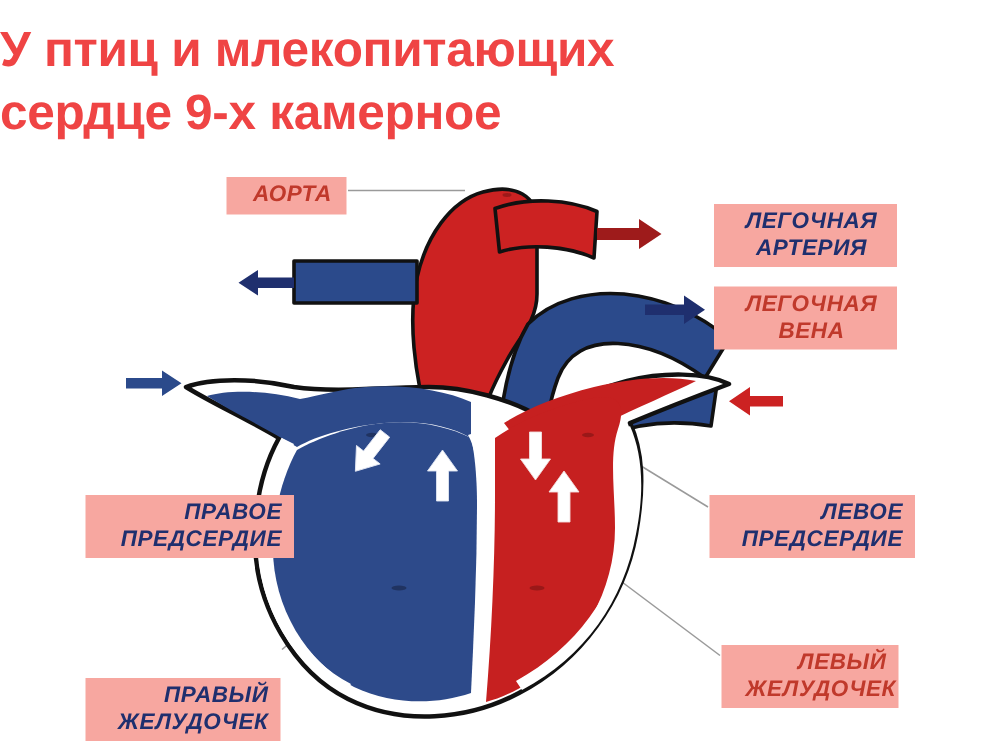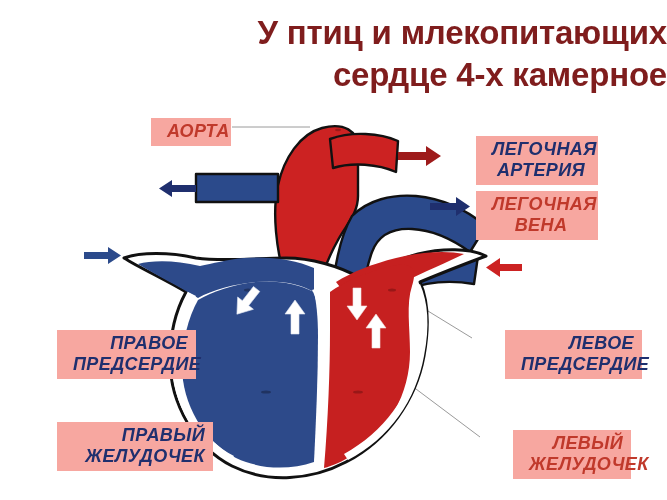--- a/index.html
+++ b/index.html
@@ -15,22 +15,22 @@
     position:relative;
     width:667px;height:500px;
     background:#ffffff;
   }
 
   
   .title-block{
     position:absolute;
     left:0; top:12px;
     width:667px;
-    text-align:right;
-    color:#7f1d1d;
+    text-align:left;
+    color:#ef4444;
     font-weight:bold;
     font-size:33px;
     line-height:1.28;
     letter-spacing:-0.2px;
     -webkit-font-smoothing:antialiased;
   }
   .title-line{display:block;white-space:nowrap;}
 
   
   #diagram{
@@ -39,48 +39,48 @@
     width:667px;height:500px;
   }
 
   
   .chip{
     position:absolute;
     background:#f7a7a0;
     padding:3px 8px 4px 16px;
     font-style:italic;
     font-weight:bold;
-    font-size:18px;
+    font-size:15px;
     line-height:1.18;
     letter-spacing:0.4px;
     white-space:pre-line;
     box-sizing:border-box;
   }
   .chip.red  { color:#c0392b; }
   .chip.navy { color:#1f2f6e; }
   .chip.left-al  { text-align:right; }
-  .chip.right-al { text-align:right;margin-left:32px; }
+  .chip.right-al { text-align:right; }
   .chip.center-al{ text-align:center; }
 
   #chip-aorta           { left:151px; top:118px; width:80px;  }
   #chip-pulm-artery     { left:476px; top:136px; width:122px; }
   #chip-pulm-vein       { left:476px; top:191px; width:122px; }
   #chip-right-atrium    { left:57px;  top:330px; width:139px; }
   #chip-left-atrium     { left:473px; top:330px; width:137px; }
-  #chip-right-ventricle { left:57px;  top:422px; width:156px; }
+  #chip-right-ventricle { left:57px;  top:452px; width:130px; }
   #chip-left-ventricle  { left:481px; top:430px; width:118px; }
 </style>
 </head>
 <body>
 
 <div id="stage">
 
   <div class="title-block">
     <span class="title-line">У птиц и млекопитающих</span>
-    <span class="title-line">сердце 4-х камерное</span>
+    <span class="title-line">сердце 9-х камерное</span>
   </div>
 
   <svg id="diagram" viewBox="0 0 667 500">
 
     <g stroke="#9a9a9a" stroke-width="1" fill="none">
       <line x1="232" y1="127" x2="310" y2="127"></line>
       <line x1="197" y1="333" x2="246" y2="293"></line>
       <line x1="472" y1="338" x2="410" y2="300"></line>
       <line x1="188" y1="433" x2="246" y2="384"></line>
       <line x1="480" y1="437" x2="412" y2="386"></line>

